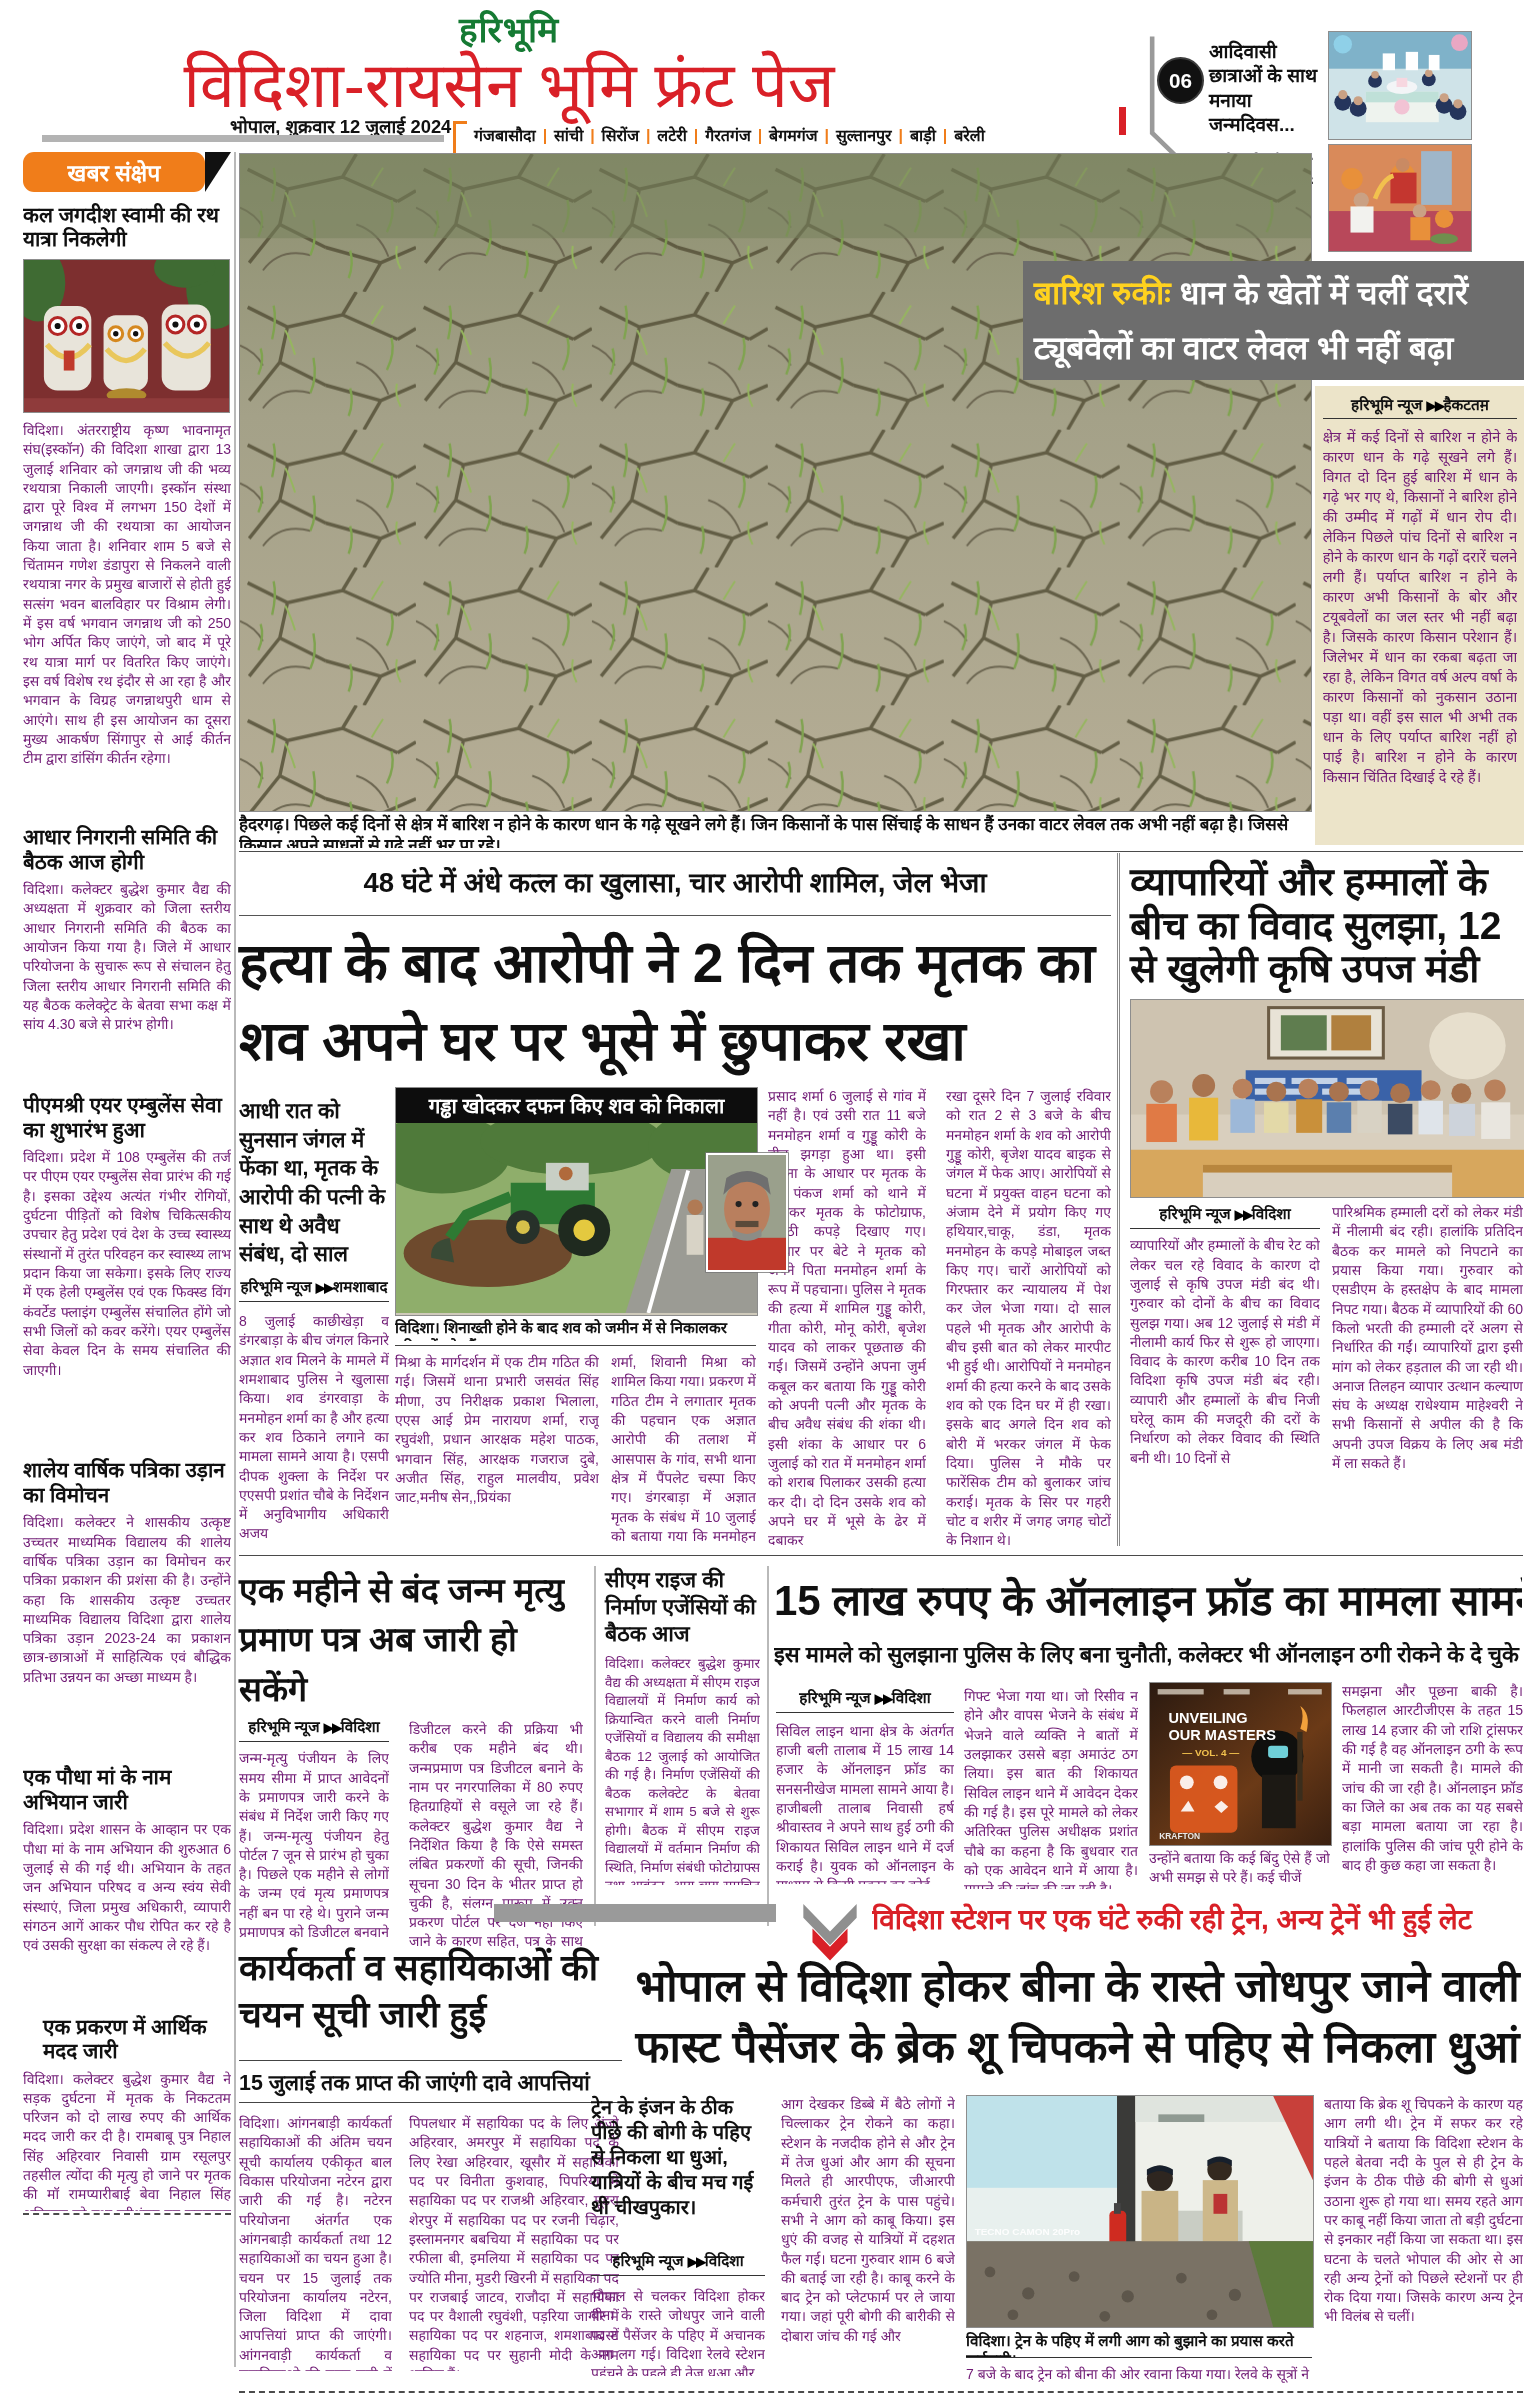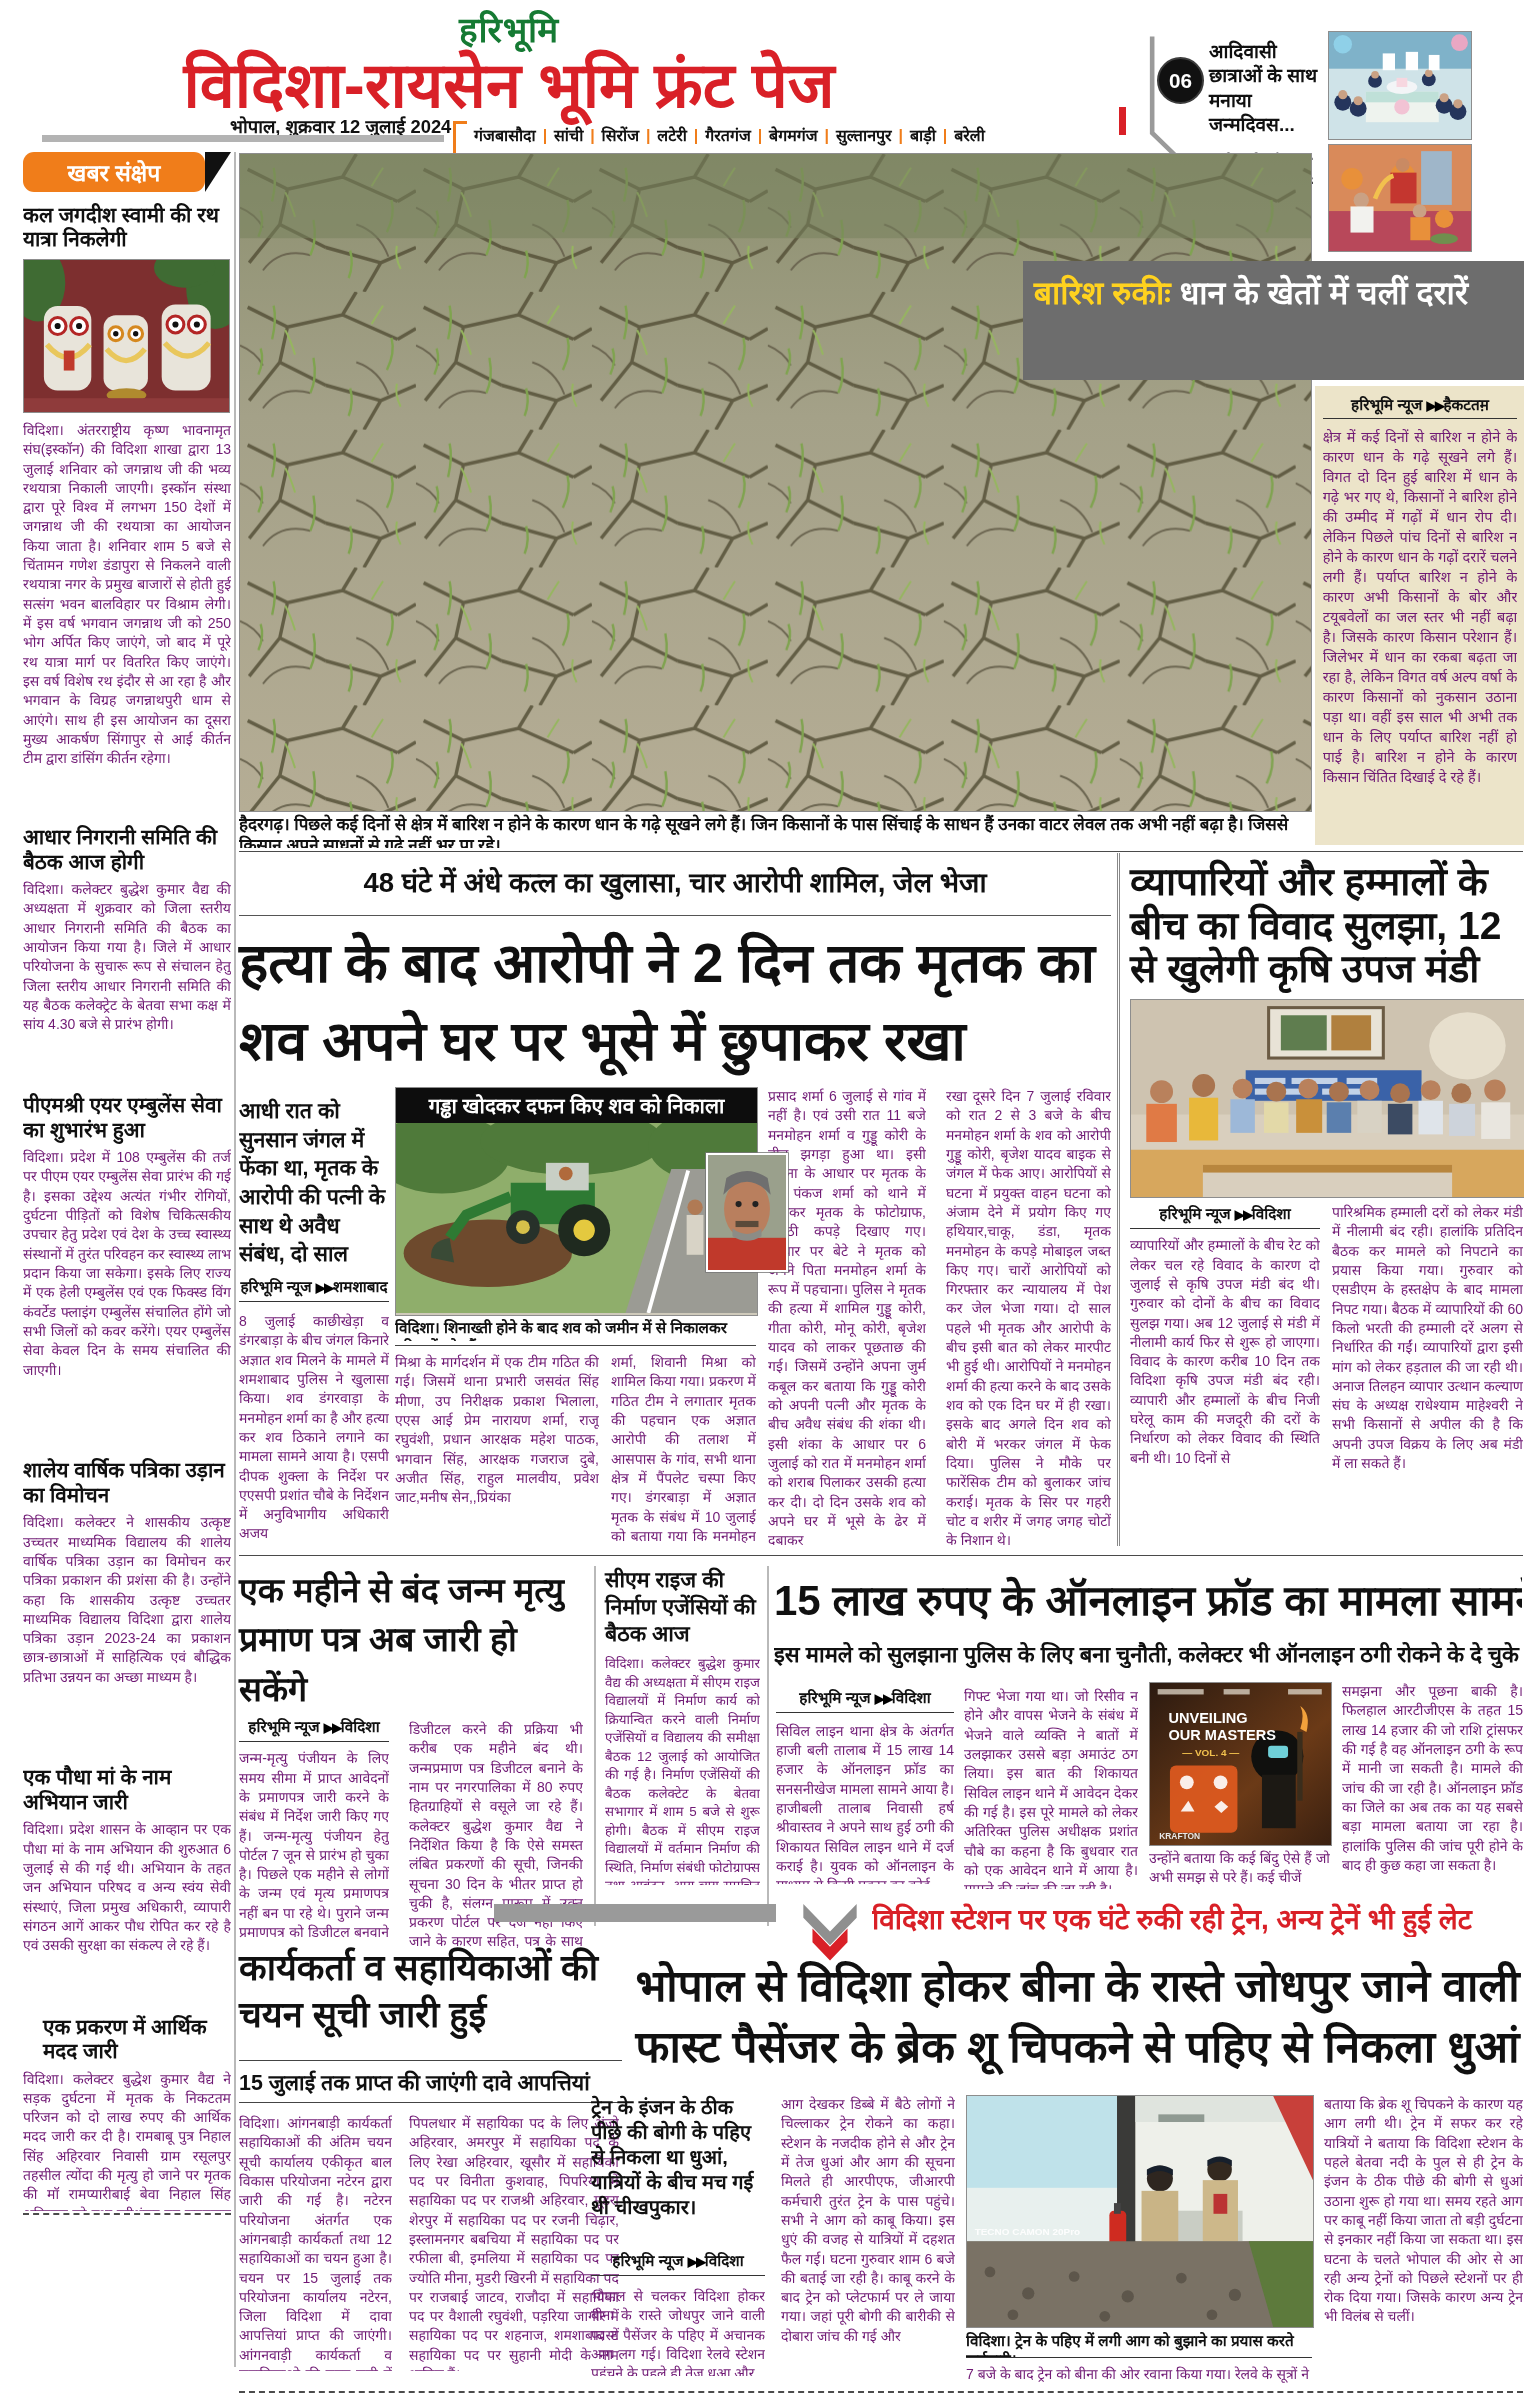--- a/index.html
+++ b/index.html
@@ -22,21 +22,21 @@
   .subhead-rules{border-top:1.5px solid #444;border-bottom:1.5px solid #444;padding:6.1px 0;}
   svg{display:block;}
 </style>
 </head>
 <body>
 
 <div id="page">
 
   <div class="abs" style="left:69px;top:4.6px;width:880px;text-align:center;">
     <div style="font-size:35px;font-weight:700;color:#157a33;letter-spacing:0.8px;">हरिभूमि</div>
-    <div style="font-size:63px;font-weight:700;color:#d92027;white-space:nowrap;line-height:1.05;">विदिशा-रायसेन भूमि फ्रंट पेज</div>
+    <div style="font-size:63px;font-weight:400;color:#d92027;white-space:nowrap;line-height:1.05;">विदिशा-रायसेन भूमि फ्रंट पेज</div>
   </div>
   <div class="abs" style="left:230px;top:113px;font-size:18.4px;font-weight:700;color:#111;">भोपाल, शुक्रवार 12 जुलाई 2024</div>
 
   <div class="abs" style="left:42px;top:135px;width:402px;height:6.9px;background:#b3b3b3;"></div>
   <div class="abs" style="left:453px;top:121px;width:10.7px;height:35px;border-left:3.8px solid #f07d1a;border-top:3.8px solid #f07d1a;border-bottom:3.8px solid #f07d1a;"></div>
   <div class="abs" style="left:474px;top:124px;width:635px;font-size:16px;font-weight:700;color:#111;white-space:nowrap;">
     <span>गंजबासौदा</span><span style="color:#f07d1a;padding:0 6.9px;">|</span><span>सांची</span><span style="color:#f07d1a;padding:0 6.9px;">|</span><span>सिरोंज</span><span style="color:#f07d1a;padding:0 6.9px;">|</span><span>लटेरी</span><span style="color:#f07d1a;padding:0 6.9px;">|</span><span>गैरतगंज</span><span style="color:#f07d1a;padding:0 6.9px;">|</span><span>बेगमगंज</span><span style="color:#f07d1a;padding:0 6.9px;">|</span><span>सुल्तानपुर</span><span style="color:#f07d1a;padding:0 6.9px;">|</span><span>बाड़ी</span><span style="color:#f07d1a;padding:0 6.9px;">|</span><span>बरेली</span>
   </div>
 
   <div class="abs" style="left:1119px;top:107px;width:6.9px;height:27.5px;background:#d92027;"></div>
@@ -200,20 +200,21 @@
       <rect width="1400" height="110" fill="#76815c" opacity="0.55"></rect>
     </svg>
   </div>
   <div class="abs cap" style="left:239px;top:814px;width:1071px;height:34px;font-size:17px;">हैदरगढ़। पिछले कई दिनों से क्षेत्र में बारिश न होने के कारण धान के गढ़े सूखने लगे हैं। जिन किसानों के पास सिंचाई के साधन हैं उनका वाटर लेवल तक अभी नहीं बढ़ा है। जिससे किसान अपने साधनों से गढ़े नहीं भर पा रहे।</div>
 
   <div class="abs" style="left:1023px;top:261px;width:501px;height:119px;background:#6d6d6d;padding:4.6px 10.7px;box-sizing:border-box;">
     <div style="font-size:32px;font-weight:700;line-height:55px;white-space:nowrap;">
       <span style="color:#ffd21f;">बारिश रुकीः</span>
       <span style="color:#ffffff;">धान के खेतों में चलीं दरारें</span>
     </div>
+    <div style="font-size:32px;font-weight:700;line-height:54px;color:#fff;white-space:nowrap;">ट्यूबवेलों का वाटर लेवल भी नहीं बढ़ा</div>
   </div>
 
   <div class="abs" style="left:1315px;top:386px;width:210px;height:459px;background:#ece4c9;padding:7.7px 7.7px;box-sizing:border-box;">
     <div class="byline">
       <span>हरिभूमि न्यूज</span>
       <span class="arr">▶▶</span><span>हैकटतम़</span>
     </div>
     <div class="bt" style="margin-top:7.7px;height:404px;font-size:14.5px;">क्षेत्र में कई दिनों से बारिश न होने के कारण धान के गढ़े सूखने लगे हैं। विगत दो दिन हुई बारिश में धान के गढ़े भर गए थे, किसानों ने बारिश होने की उम्मीद में गढ़ों में धान रोप दी। लेकिन पिछले पांच दिनों से बारिश न होने के कारण धान के गढ़ों दरारें चलने लगी हैं। पर्याप्त बारिश न होने के कारण अभी किसानों के बोर और टयूबवेलों का जल स्तर भी नहीं बढ़ा है। जिसके कारण किसान परेशान हैं। जिलेभर में धान का रकबा बढ़ता जा रहा है, लेकिन विगत वर्ष अल्प वर्षा के कारण किसानों को नुकसान उठाना पड़ा था। वहीं इस साल भी अभी तक धान के लिए पर्याप्त बारिश नहीं हो पाई है। बारिश न होने के कारण किसान चिंतित दिखाई दे रहे हैं।</div>
   </div>
 

